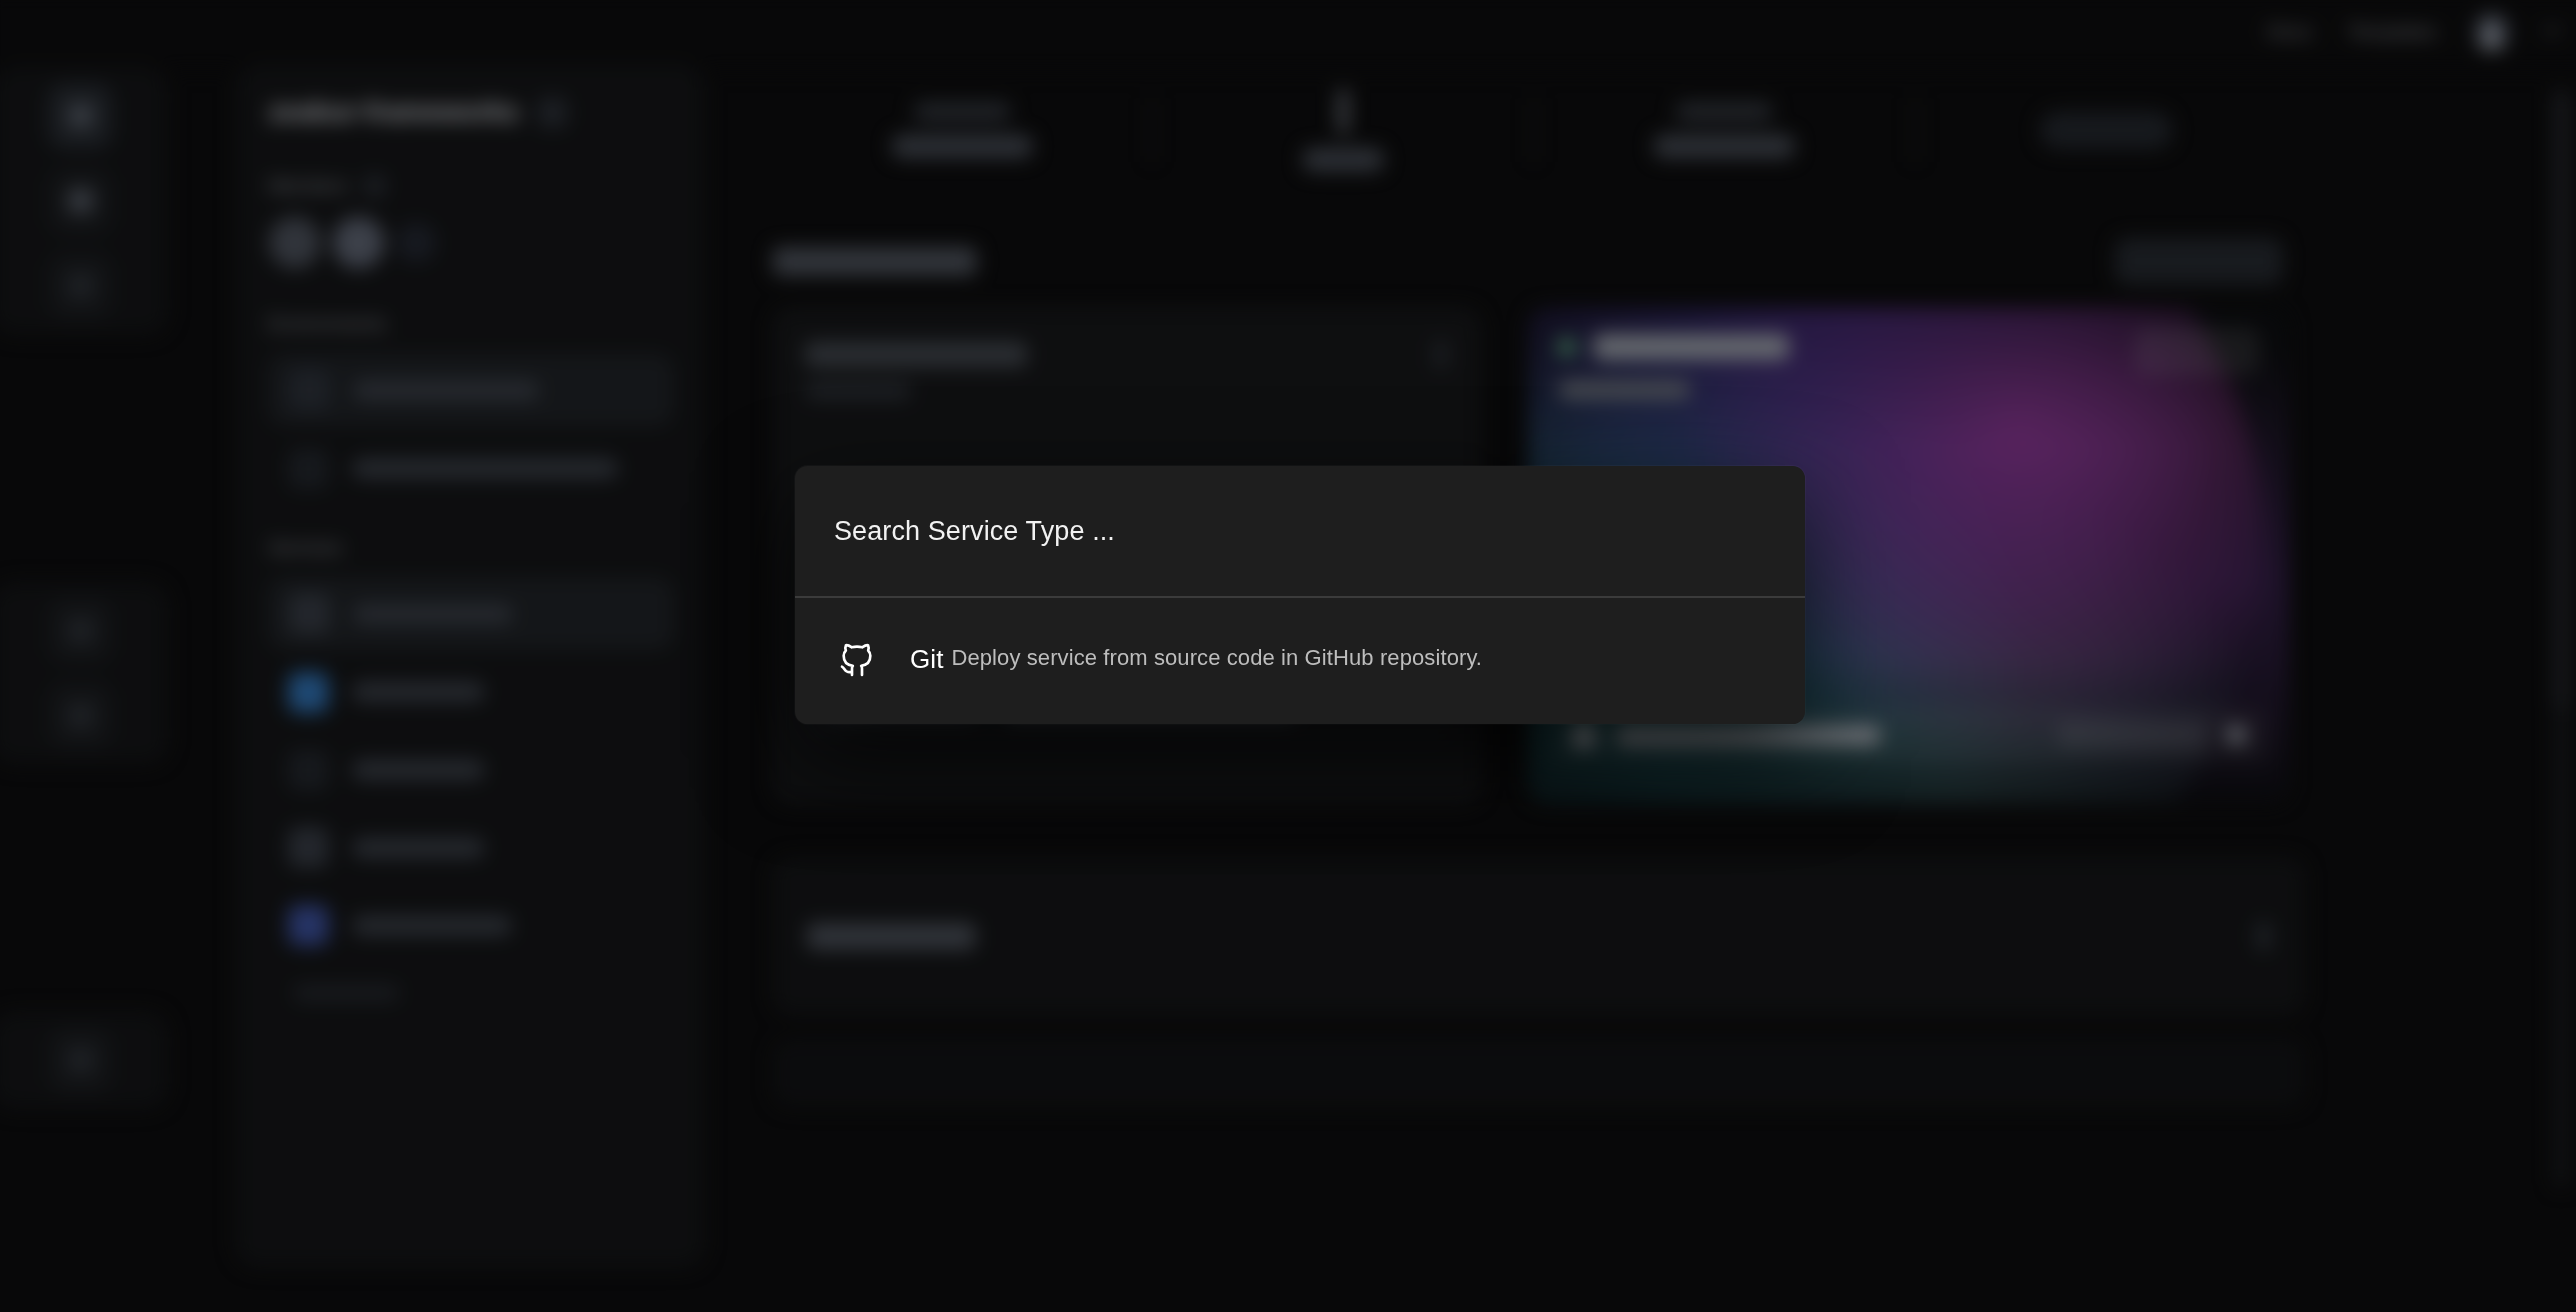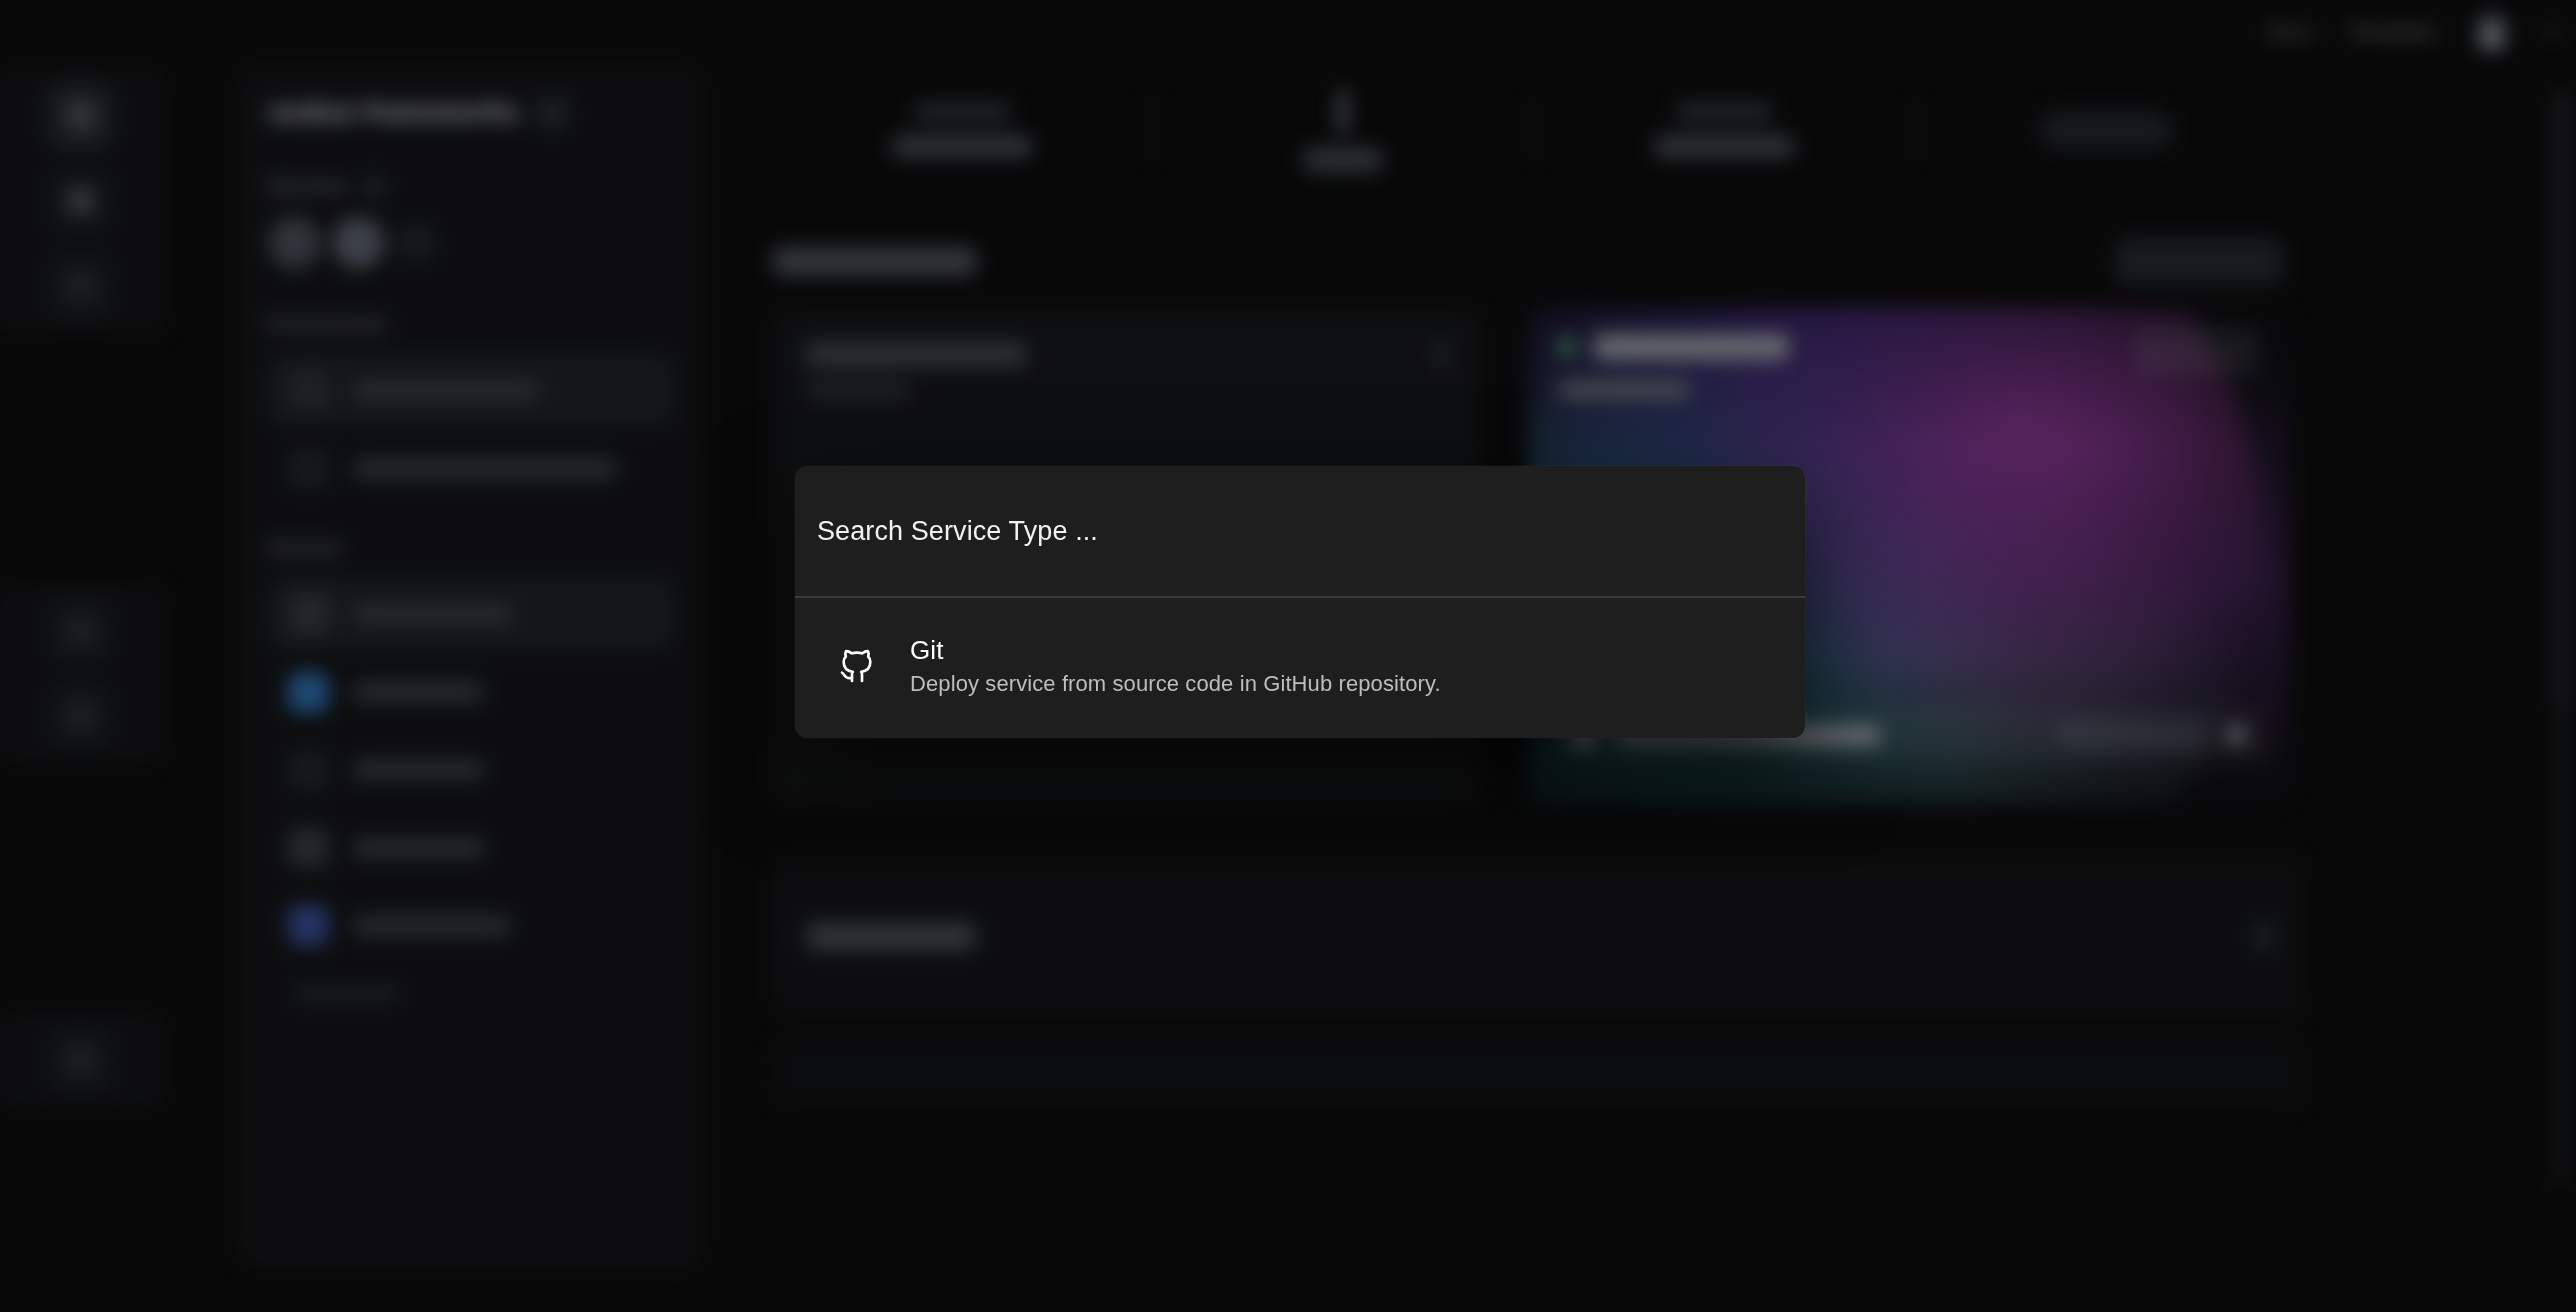--- a/index.html
+++ b/index.html
@@ -488,21 +488,21 @@
     background: #1e1e1e;
     border-radius: 12.3px;
     box-shadow: 0 35px 96px rgba(0,0,0,.72), 0 0 0 0.9px rgba(255,255,255,.035);
     overflow: hidden;
     z-index: 20;
   }
   .modal-search {
     height: 130px;
     display: flex;
     align-items: center;
-    padding: 0 22px;
+    padding: 0 39px;
   }
   .modal-search-input {
     width: 100%;
     background: transparent;
     border: none;
     outline: none;
     color: #f2f2f2;
     font-family: "Liberation Sans", sans-serif;
     font-size: 27px;
     letter-spacing: 0.1px;
@@ -522,21 +522,21 @@
   }
   .mi-icon {
     flex: none;
     width: 46px; height: 46px;
     display: flex;
     align-items: center;
     justify-content: center;
     color: #ffffff;
   }
   .mi-icon svg { display: block; }
-  .mi-text { display: flex; flex-direction: column; gap: 7.9px; }
+  .mi-text { display: flex; flex-direction: row; gap: 7.9px; }
   .mi-title {
     font-size: 26px;
     color: #ffffff;
     letter-spacing: 0.1px;
     line-height: 1.05;
   }
   .mi-desc {
     font-size: 22px;
     color: #bdbdbd;
     letter-spacing: 0.1px;

